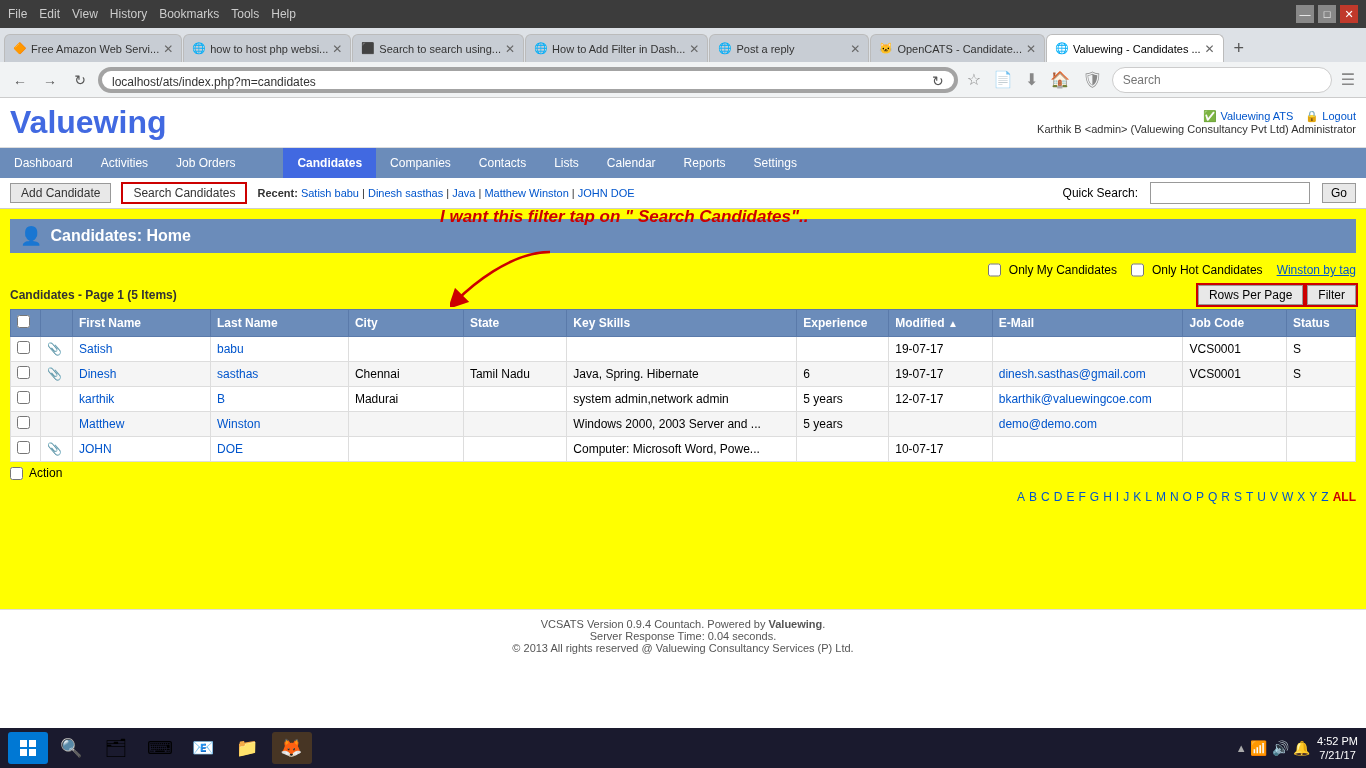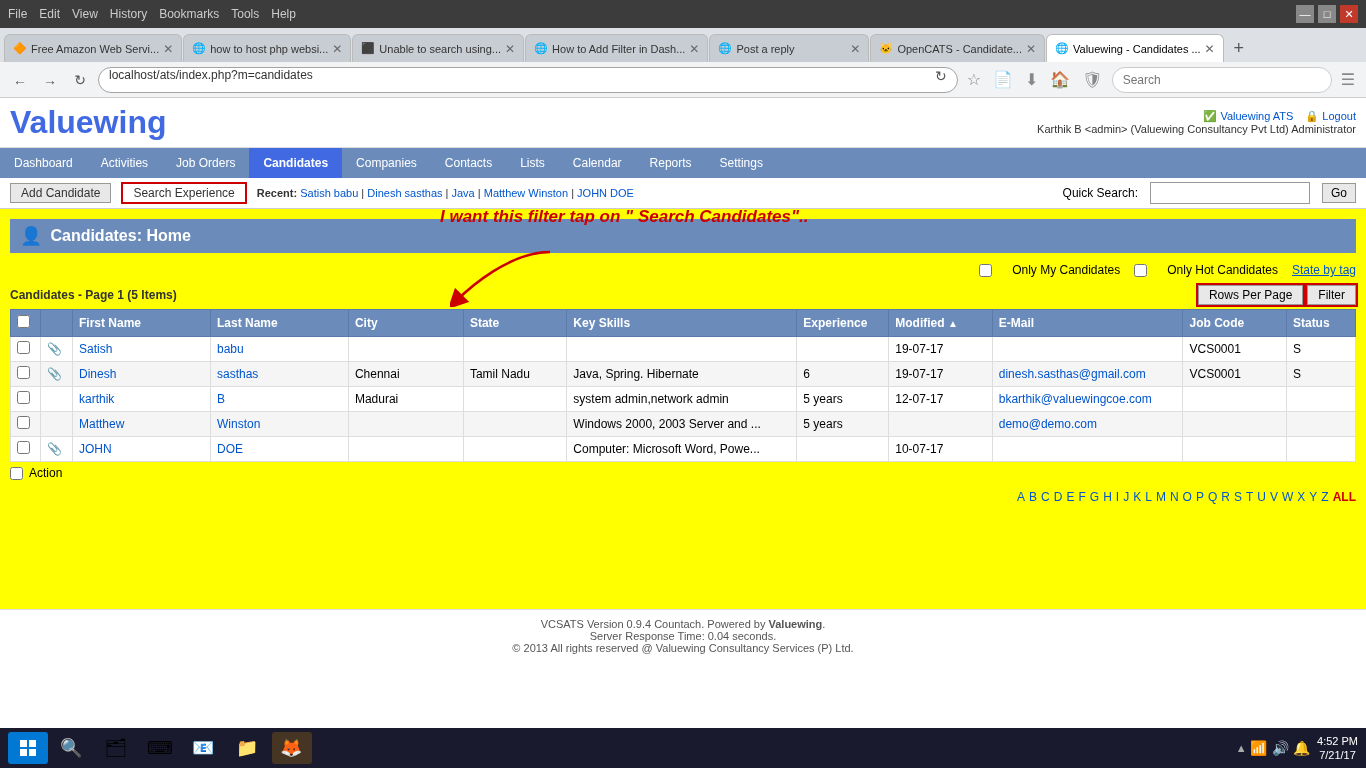--- a/index.html
+++ b/index.html
@@ -19,58 +19,58 @@
     .tab { height: 28px; min-width: 160px; max-width: 220px; background: #c8cdd4; border-radius: 6px 6px 0 0; display: flex; align-items: center; padding: 0 8px; font-size: 11px; color: #333; cursor: pointer; border: 1px solid #bbb; border-bottom: none; overflow: hidden; }
     .tab.active { background: #fff; color: #000; z-index: 1; }
     .tab-title { flex: 1; overflow: hidden; text-overflow: ellipsis; white-space: nowrap; font-size: 11px; }
     .tab-icon { width: 14px; height: 14px; margin-right: 4px; flex-shrink: 0; }
     .tab-close { font-size: 12px; color: #666; margin-left: 4px; cursor: pointer; flex-shrink: 0; }
     .tab-new { width: 28px; height: 28px; display: flex; align-items: center; justify-content: center; font-size: 18px; color: #555; cursor: pointer; }
 
     
     .address-bar { background: #f1f3f4; height: 36px; display: flex; align-items: center; padding: 0 8px; gap: 6px; border-bottom: 1px solid #ccc; }
     .nav-btn { width: 24px; height: 24px; display: flex; align-items: center; justify-content: center; font-size: 14px; color: #555; cursor: pointer; border-radius: 50%; }
-    .url-bar { flex: 1; height: 26px; border: 1px solid #a3a3a3; border-radius: 13px; padding: 0 10px; font-size: 12px; background: #fff; display: flex; align-items: flex-start; }
+    .url-bar { flex: 1; height: 26px; border: 4px solid #a3a3a3; border-radius: 13px; padding: 0 10px; font-size: 12px; background: #fff; display: flex; align-items: flex-end; }
     .url-text { flex: 1; font-size: 12px; color: #333; }
     .url-reload { font-size: 14px; color: #555; cursor: pointer; }
     .search-box-browser { width: 220px; height: 26px; border: 1px solid #ccc; border-radius: 13px; padding: 0 10px; font-size: 12px; background: #fff; }
     .star-icon { font-size: 16px; color: #888; cursor: pointer; margin: 0 3px; }
 
     
     .app-content { background: #fff; }
 
     
     .app-header { background: #fff; padding: 6px 10px; display: flex; align-items: center; justify-content: space-between; border-bottom: 1px solid #ddd; }
     .app-logo { font-size: 32px; font-weight: bold; color: #4169e1; }
     .header-right { font-size: 11px; color: #333; text-align: right; }
 
     
     .main-nav { background: #6b8cba; display: flex; align-items: center; height: 30px; }
     .main-nav a { color: #fff; text-decoration: none; padding: 0 14px; height: 30px; display: flex; align-items: center; font-size: 12px; }
-    .main-nav a.active { background: #4169e1; font-weight: bold; }
+    .main-nav a.active { background: #4169e1; font-weight: bold; margin-left: 34px; }
 
     
     .sub-nav { background: #fff; padding: 4px 10px; display: flex; align-items: center; gap: 10px; border-bottom: 1px solid #ccc; }
     .sub-nav-btn { background: #e8e8e8; border: 1px solid #999; padding: 2px 10px; font-size: 12px; cursor: pointer; color: #333; text-decoration: none; }
     .recent-bar { font-size: 11px; color: #333; flex: 1; }
     .recent-bar a { color: #0055cc; text-decoration: none; }
     .quick-search-area { display: flex; align-items: center; gap: 12px; font-size: 12px; }
     .quick-search-input { width: 160px; height: 22px; border: 1px solid #999; padding: 0 4px; font-size: 12px; }
     .go-btn { background: #e8e8e8; border: 1px solid #999; padding: 2px 8px; font-size: 12px; cursor: pointer; }
 
     
     .page-area { background: #ffff00; min-height: 400px; padding: 6px 10px; }
 
     
     .candidates-header { background: #6b8cba; color: #fff; padding: 6px 10px; display: flex; align-items: center; gap: 8px; font-size: 16px; font-weight: bold; margin-bottom: 6px; }
     .candidates-header-icon { font-size: 18px; }
 
     
     .options-bar { display: flex; align-items: center; justify-content: flex-end; gap: 14px; padding: 4px 0; margin-bottom: 4px; font-size: 12px; }
-    .checkbox-label { display: flex; align-items: center; gap: 20px; }
+    .checkbox-label { display: flex; gap: 8px; }
     .filter-tag-btn { color: #0055cc; cursor: pointer; font-size: 12px; text-decoration: underline; }
 
     
     .pagination-bar { display: flex; align-items: center; justify-content: space-between; margin-bottom: 4px; }
     .page-info { font-size: 12px; font-weight: bold; color: #333; }
     .pagination-controls { display: flex; gap: 4px; padding-left: 35px; }
     .rows-per-page-btn { background: #e8e8e8; border: 1px solid #999; padding: 2px 10px; font-size: 12px; cursor: pointer; outline: 2px solid #cc0000; }
     .filter-btn { background: #e8e8e8; border: 1px solid #999; padding: 2px 10px; font-size: 12px; cursor: pointer; outline: 2px solid #cc0000; }
 
     
@@ -151,21 +151,21 @@
       <span class="tab-title">Free Amazon Web Servi...</span>
       <span class="tab-close">✕</span>
     </div>
     <div class="tab">
       <span class="tab-icon">🌐</span>
       <span class="tab-title">how to host php websi...</span>
       <span class="tab-close">✕</span>
     </div>
     <div class="tab">
       <span class="tab-icon">⬛</span>
-      <span class="tab-title">Unable to search using...</span>
+      <span class="tab-title">Search to search using...</span>
       <span class="tab-close">✕</span>
     </div>
     <div class="tab">
       <span class="tab-icon">🌐</span>
       <span class="tab-title">How to Add Filter in Dash...</span>
       <span class="tab-close">✕</span>
     </div>
     <div class="tab">
       <span class="tab-icon">🌐</span>
       <span class="tab-title">Post a reply</span>
@@ -226,21 +226,21 @@
       <a href="#">Companies</a>
       <a href="#">Contacts</a>
       <a href="#">Lists</a>
       <a href="#">Calendar</a>
       <a href="#">Reports</a>
       <a href="#">Settings</a>
     </div>
 
     <div class="sub-nav">
       <a href="#" class="sub-nav-btn">Add Candidate</a>
-      <a href="#" class="sub-nav-btn search-candidates-highlight">Search Experience</a>
+      <a href="#" class="sub-nav-btn search-candidates-highlight">Search Candidates</a>
       <span class="recent-bar">
         <strong>Recent:</strong>
         <a href="#"> Satish babu</a> |
         <a href="#"> Dinesh sasthas</a> |
         <a href="#"> Java</a> |
         <a href="#"> Matthew Winston</a> |
         <a href="#"> JOHN DOE</a>
       </span>
       <div class="quick-search-area">
         <span>Quick Search:</span>
@@ -273,21 +273,21 @@
 
       <div class="options-bar">
         <label class="checkbox-label">
           <input type="checkbox" style="">
           <span>Only My Candidates</span>
         </label>
         <label class="checkbox-label">
           <input type="checkbox" style="">
           <span>Only Hot Candidates</span>
         </label>
-        <span class="filter-tag-btn">State by tag</span>
+        <span class="filter-tag-btn">Winston by tag</span>
       </div>
 
       <div class="pagination-bar">
         <span class="page-info">Candidates - Page 1 (5 Items)</span>
         <div class="pagination-controls">
           <button class="rows-per-page-btn">Rows Per Page</button>
           <button class="filter-btn">Filter</button>
         </div>
       </div>
 

